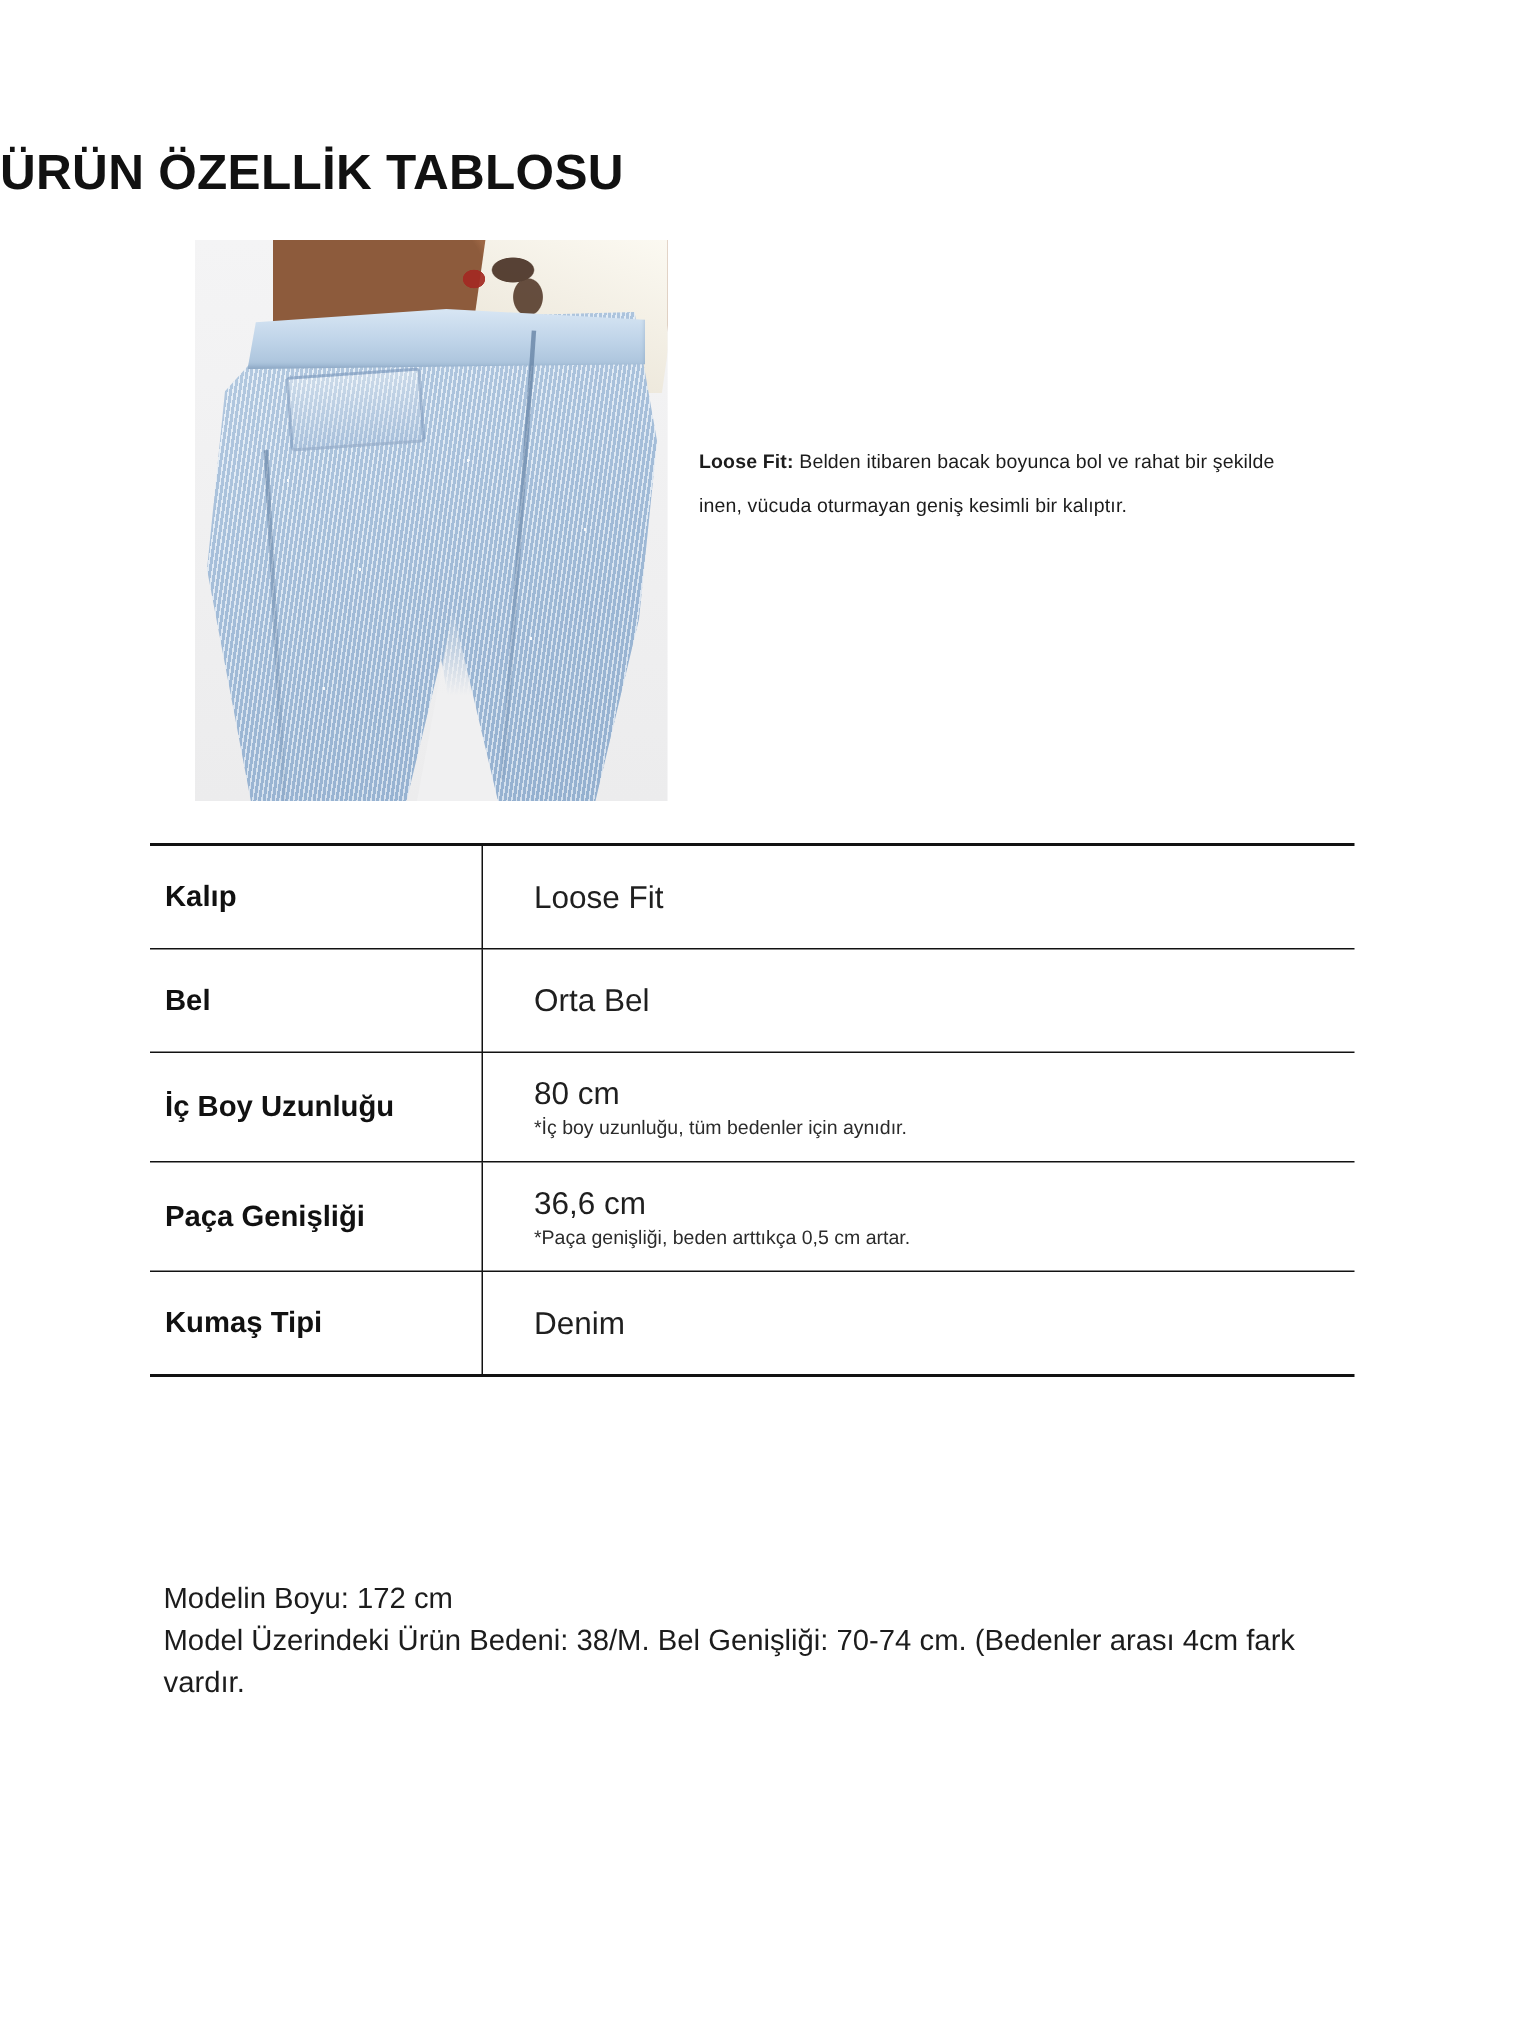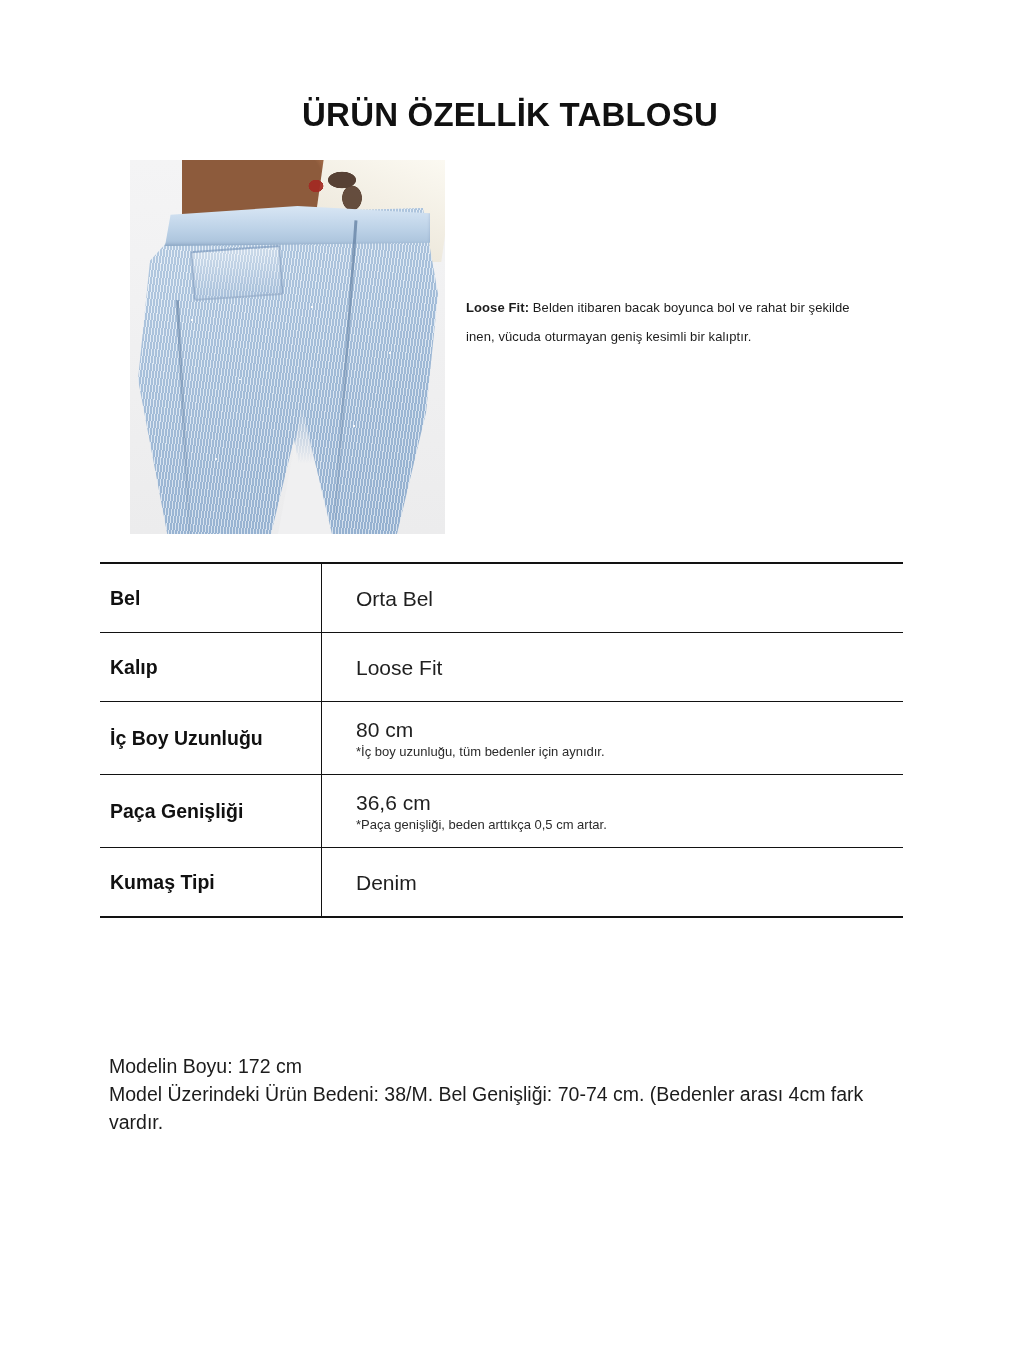--- a/index.html
+++ b/index.html
@@ -15,21 +15,20 @@
     color: #1a1a1a;
     overflow: hidden;
   }
 
   
   .page-title {
     position: absolute;
     top: 96px;
     left: 0;
     width: 1020px;
-    text-align: center;
     font-size: 33px;
     font-weight: bold;
     letter-spacing: 0.2px;
     color: #111111;
   }
 
   
   .product-photo {
     position: absolute;
     left: 130px;
@@ -250,35 +249,35 @@
 </div>
 
 <div class="description">
   <span class="lead">Loose Fit:</span><span> Belden itibaren bacak boyunca bol ve rahat bir şekilde inen, vücuda oturmayan geniş kesimli bir kalıptır.</span>
 </div>
 
 <table class="spec-table">
   <tbody>
     <tr>
       <td class="col-label">
+        <div class="cell-box">Kalıp</div>
+      </td>
+      <td class="col-value">
+        <div class="cell-box">
+          <span class="value-main">Loose Fit</span>
+        </div>
+      </td>
+    </tr>
+    <tr>
+      <td class="col-label">
         <div class="cell-box">Bel</div>
       </td>
       <td class="col-value">
         <div class="cell-box">
           <span class="value-main">Orta Bel</span>
-        </div>
-      </td>
-    </tr>
-    <tr>
-      <td class="col-label">
-        <div class="cell-box">Kalıp</div>
-      </td>
-      <td class="col-value">
-        <div class="cell-box">
-          <span class="value-main">Loose Fit</span>
         </div>
       </td>
     </tr>
     <tr>
       <td class="col-label">
         <div class="cell-box tall">İç Boy Uzunluğu</div>
       </td>
       <td class="col-value">
         <div class="cell-box tall">
           <span class="value-main">80 cm</span>

